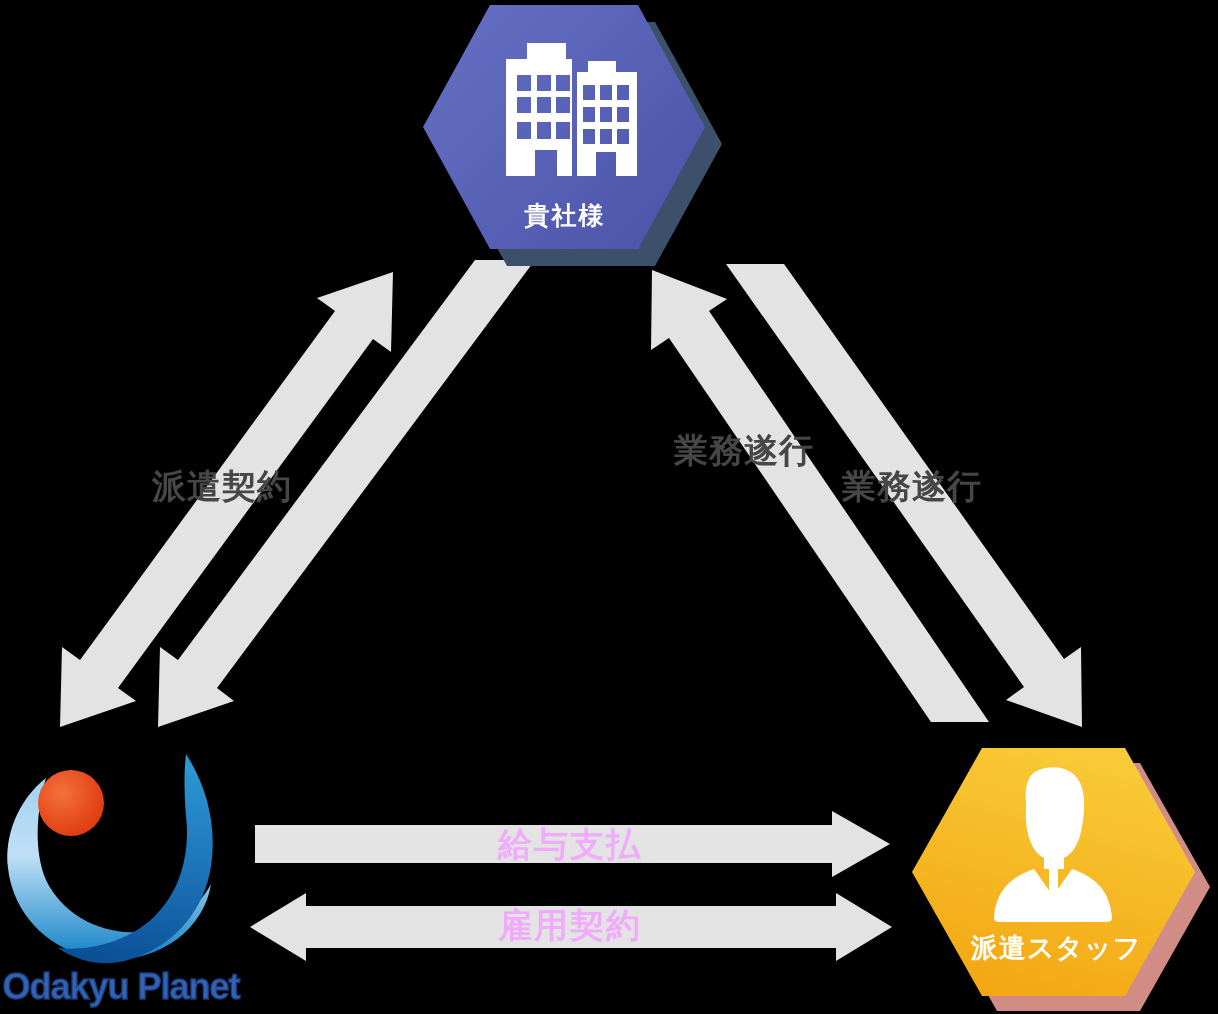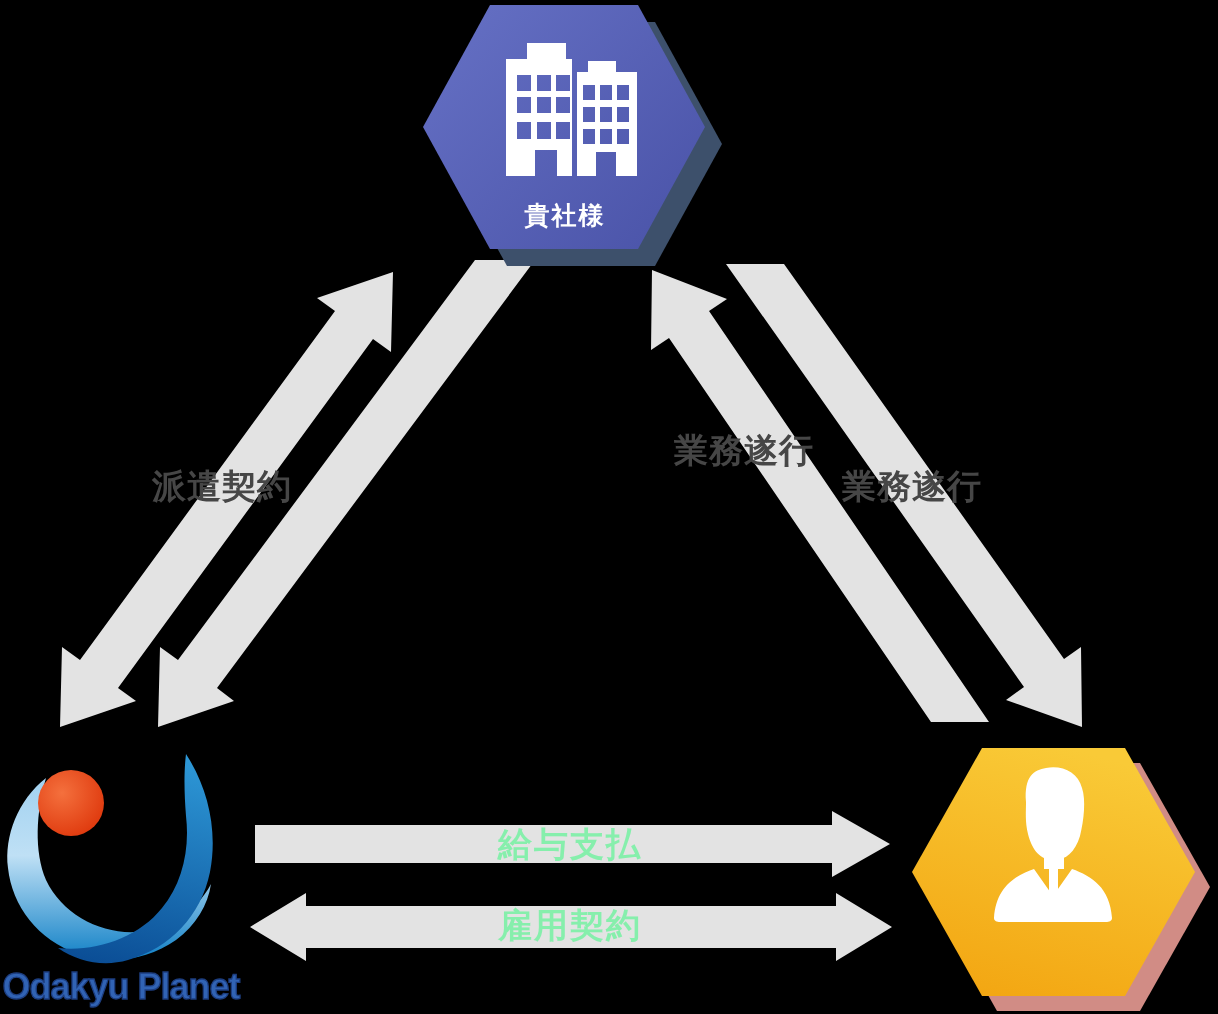--- a/index.html
+++ b/index.html
@@ -2,21 +2,21 @@
 <html><head>
 <meta charset="utf-8">
 <style>
   html,body{margin:0;padding:0;background:#000;}
   #stage{position:relative;width:1218px;height:1014px;background:#000;overflow:hidden;
          font-family:"Liberation Sans","DejaVu Sans",sans-serif;}
   #diagram-svg{position:absolute;left:0;top:0;}
   .lbl{position:absolute;transform:translate(-50%,-50%);white-space:nowrap;
        font-weight:700;letter-spacing:1px;text-align:right;}
   .lbl-diag{font-size:34px;color:#464646;}
-  .lbl-horiz{font-size:34px;color:#86efac;letter-spacing:2px;}
+  .lbl-horiz{font-size:34px;color:#f0abfc;letter-spacing:2px;}
   .lbl-node{color:#ffffff;}
   .lbl-client{font-size:25px;letter-spacing:2px;}
   .lbl-staff{font-size:27px;letter-spacing:1px;}
   .lbl-two-line{line-height:42px;}
   .logo-text{position:absolute;left:0;top:966px;width:242px;text-align:center;
        font-size:36px;font-weight:700;color:#3163b4;letter-spacing:-1px;
        -webkit-text-stroke:1.3px #1d3e80;}
 </style>
 </head>
 <body>
@@ -127,15 +127,16 @@
   <div class="lbl lbl-diag" style="left:744px;top:411px;margin-top:40px;">業務遂行</div>
 
   <div class="lbl lbl-diag" style="left:912px;top:487px;">業務遂行</div>
 
   <div class="lbl lbl-horiz" style="left:570px;top:845px;">給与支払</div>
 
   <div class="lbl lbl-horiz" style="left:570px;top:926px;">雇用契約</div>
 
   <div class="lbl lbl-node lbl-client" style="left:565px;top:215px;">貴社様</div>
 
+  <div class="lbl lbl-node lbl-staff" style="left:1056px;top:948px;">派遣スタッフ</div>
 
   <div class="logo-text">Odakyu Planet</div>
 </div>
 
 </body></html>

